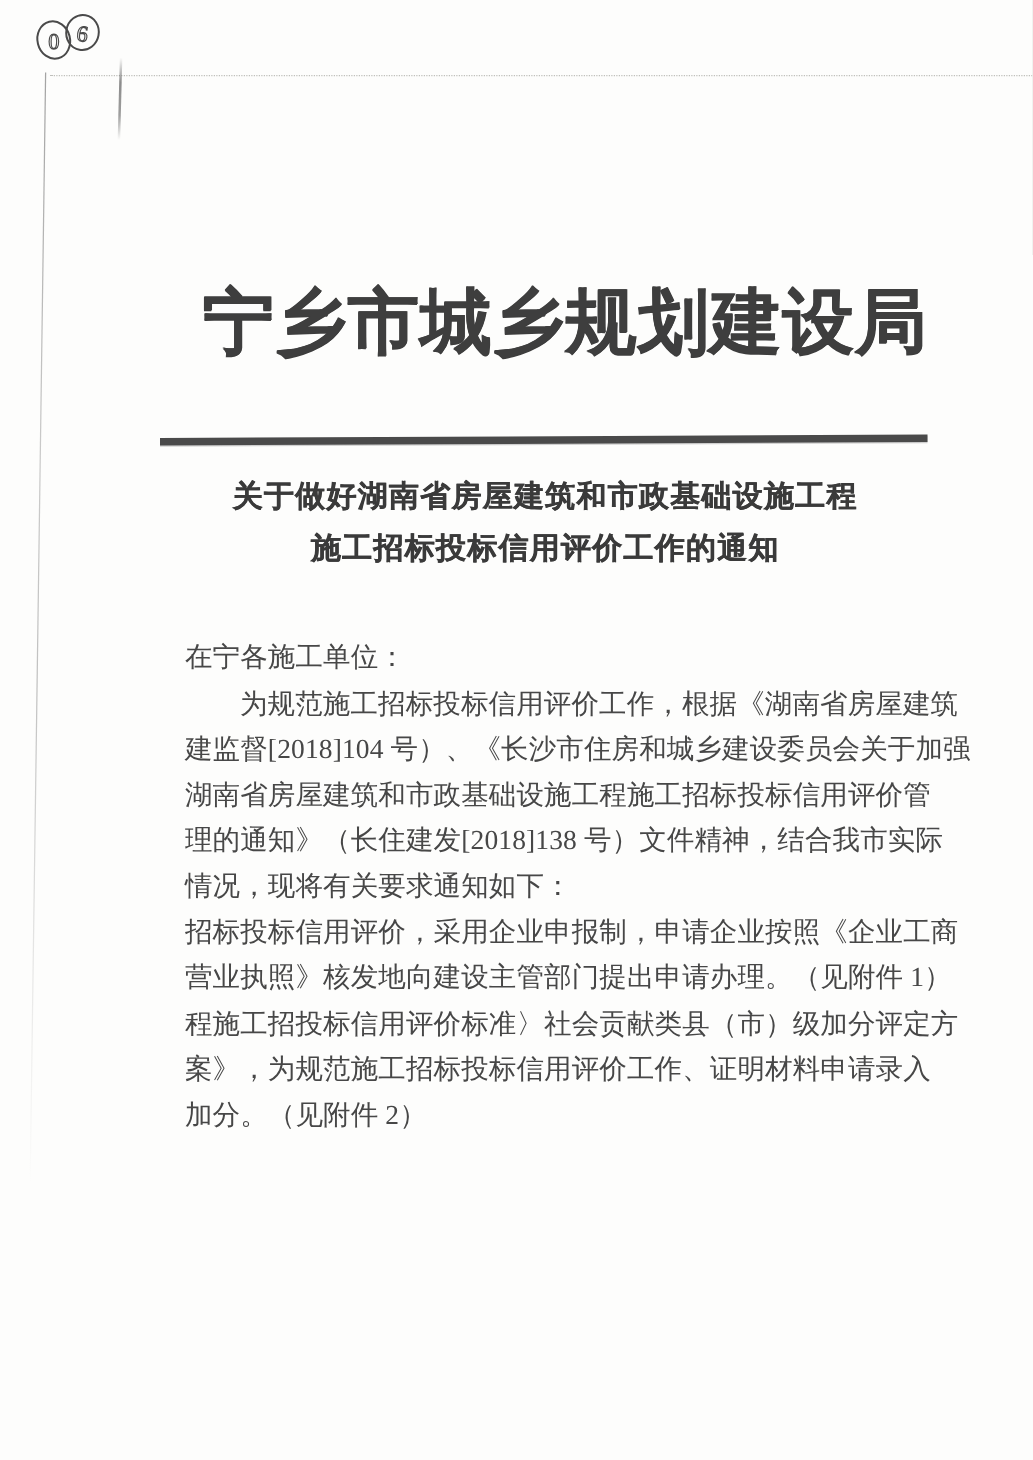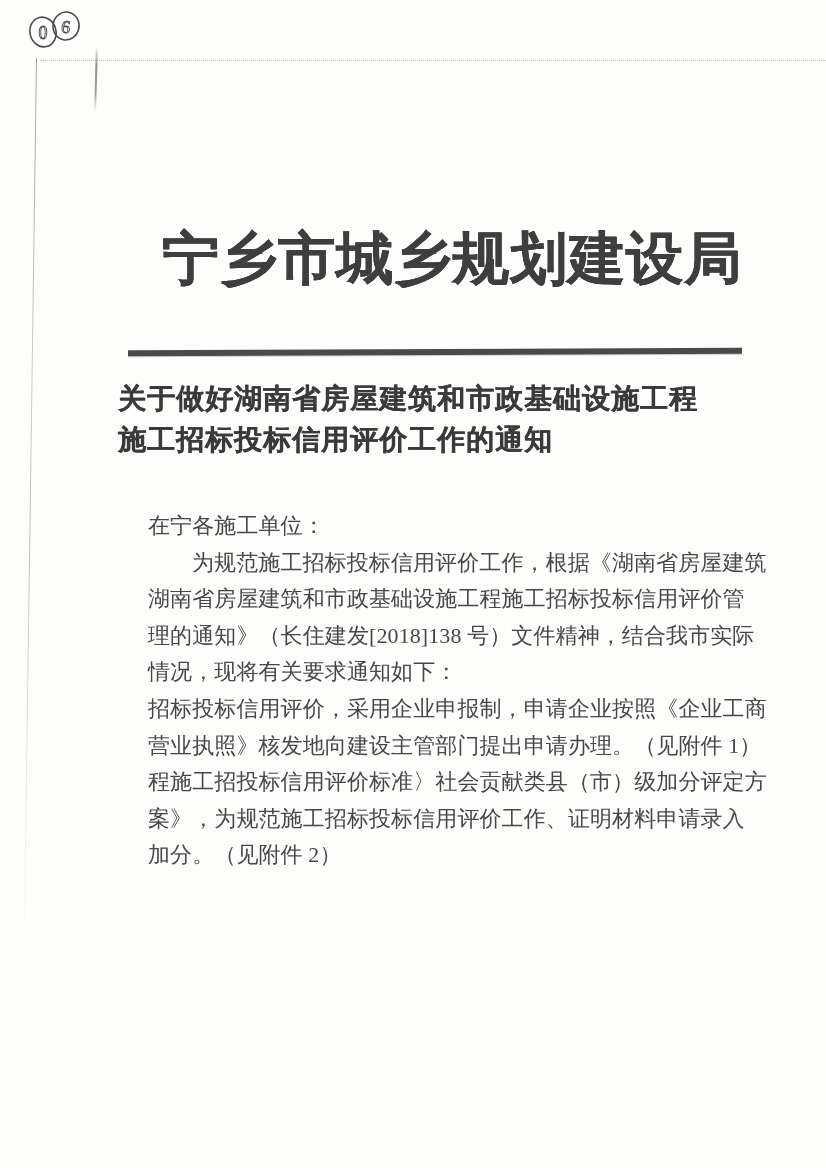--- a/index.html
+++ b/index.html
@@ -85,21 +85,22 @@
     transform: rotate(-0.25deg);
     box-shadow: 0 1px 0 rgba(74,74,74,0.25);
   }
 
   
   .doc-title {
     position: absolute;
     left: 118px;
     top: 378px;
     width: 636px;
-    font-size: 28px;
+    text-align: center;
+    font-size: 24px;
     font-weight: bold;
     color: #3a3a3a;
     line-height: 41px;
     letter-spacing: 1px;
     text-shadow: 0.4px 0 0 #3a3a3a;
   }
 
   
   .doc-body {
     position: absolute;
@@ -142,20 +143,21 @@
   <div class="thick-rule"></div>
 
   <div class="doc-title">
     <div>关于做好湖南省房屋建筑和市政基础设施工程</div>
     <div>施工招标投标信用评价工作的通知</div>
   </div>
 
   <div class="doc-body">
     <div class="body-line">在宁各施工单位：</div>
     <div class="body-line indent">为规范施工招标投标信用评价工作，根据《湖南省房屋建筑</div>
+    <div class="body-line">建监督[2018]104 号）、《长沙市住房和城乡建设委员会关于加强</div>
     <div class="body-line">湖南省房屋建筑和市政基础设施工程施工招标投标信用评价管</div>
     <div class="body-line">理的通知》（长住建发[2018]138 号）文件精神，结合我市实际</div>
     <div class="body-line">情况，现将有关要求通知如下：</div>
     <div class="body-line">招标投标信用评价，采用企业申报制，申请企业按照《企业工商</div>
     <div class="body-line">营业执照》核发地向建设主管部门提出申请办理。（见附件 1）</div>
     <div class="body-line">程施工招投标信用评价标准〉社会贡献类县（市）级加分评定方</div>
     <div class="body-line">案》，为规范施工招标投标信用评价工作、证明材料申请录入</div>
     <div class="body-line">加分。（见附件 2）</div>
   </div>
 

